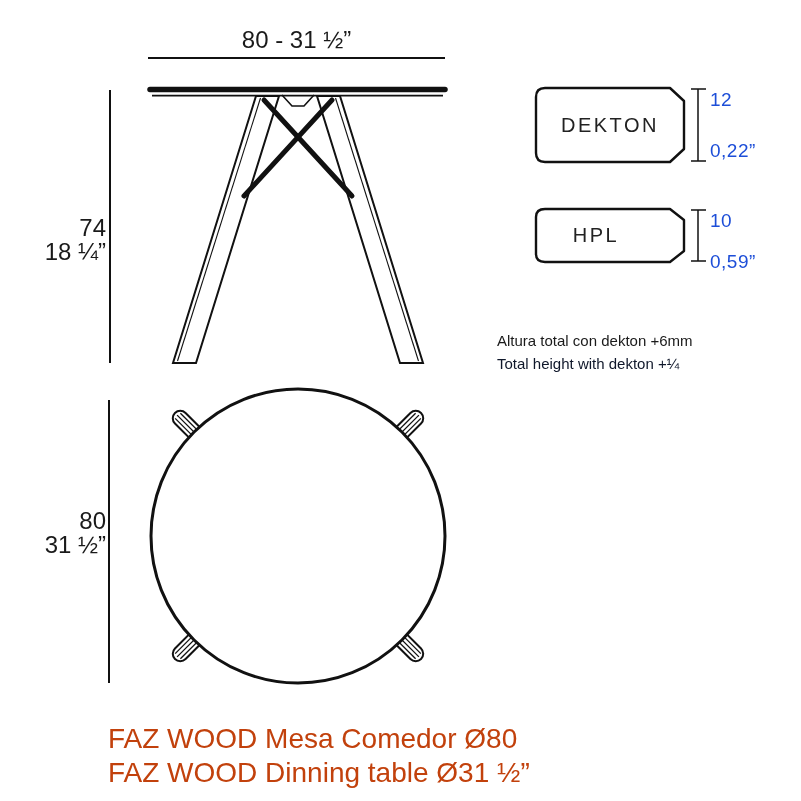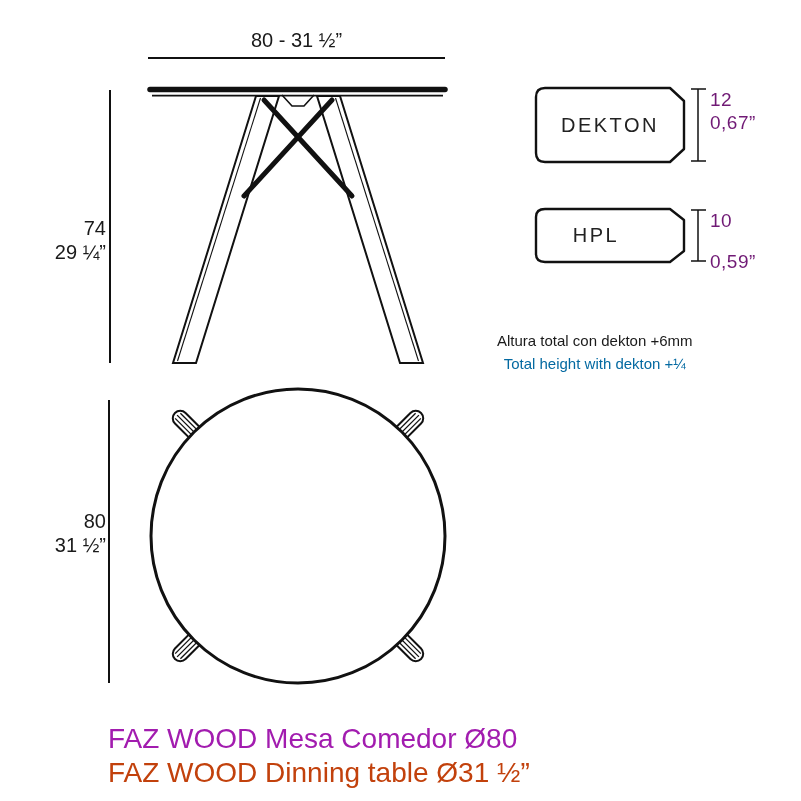--- a/index.html
+++ b/index.html
@@ -7,55 +7,55 @@
     position:relative;
     width:801px;height:801px;
     background:#ffffff;
     font-family:"Liberation Sans", sans-serif;
     color:#1a1a1a;
     overflow:hidden;
   }
   .canvas svg{position:absolute;left:0;top:0;}
   .abs{position:absolute;}
   .dim-label{
-    font-size:20px;
+    font-size:24px;
     color:#1a1a1a;
     line-height:24px;
     white-space:nowrap;
   }
   .dim-center{text-align:center;}
   .dim-right{text-align:right;}
   .mat-label{
     display:flex;align-items:center;justify-content:center;
     font-size:20px;
     letter-spacing:2.5px;
     color:#222;
     white-space:nowrap;
   }
   .mat-dim{
-    display:flex;flex-direction:column;justify-content:flex-start;
+    display:flex;flex-direction:column;justify-content:space-between;
     font-size:19px;
     letter-spacing:0.5px;
     line-height:23px;
-    color:#701a75;
+    color:#1d4ed8;
     white-space:nowrap;
   }
   .note{
     font-size:15px;
     line-height:23px;
     white-space:nowrap;
   }
   .note .es{color:#1a1a1a;}
-  .note .en{color:#0369a1;text-align:center;}
+  .note .en{color:#0f172a;}
   .title{
     font-size:28px;
     line-height:34px;
     white-space:nowrap;
   }
-  .title .es{color:#a21caf;}
+  .title .es{color:#c2410c;}
   .title .en{color:#c2410c;}
 </style>
 </head>
 <body>
 
 <div class="canvas">
 
   <svg width="801" height="801" viewBox="0 0 801 801" fill="none" stroke="#111111">
 
     <g>
@@ -135,32 +135,32 @@
         <line x1="691" y1="210" x2="706" y2="210"></line>
         <line x1="691" y1="261" x2="706" y2="261"></line>
       </g>
     </g>
   </svg>
 
   <div class="abs dim-label dim-center" style="left:148px;top:28px;width:297px;">80 - 31 ½”</div>
 
   <div class="abs dim-label dim-right" style="left:28px;top:216px;width:78px;">
     <div>74</div>
-    <div>29 ¼”</div>
+    <div>18 ¼”</div>
   </div>
 
   <div class="abs dim-label dim-right" style="left:28px;top:509px;width:78px;">
     <div>80</div>
     <div>31 ½”</div>
   </div>
 
   <div class="abs mat-label" style="left:536px;top:88px;width:148px;height:74px;border-radius:20px;">DEKTON</div>
   <div class="abs mat-dim" style="left:710px;top:88px;height:74px;">
     <div>12</div>
-    <div>0,67”</div>
+    <div>0,22”</div>
   </div>
 
   <div class="abs mat-label" style="left:536px;top:209px;width:120px;height:53px;text-align:right;">HPL</div>
   <div class="abs mat-dim" style="left:710px;top:209px;height:53px;gap:18px;">
     <div>10</div>
     <div>0,59”</div>
   </div>
 
   <div class="abs note" style="left:497px;top:329px;">
     <div class="es">Altura total con dekton +6mm</div>

